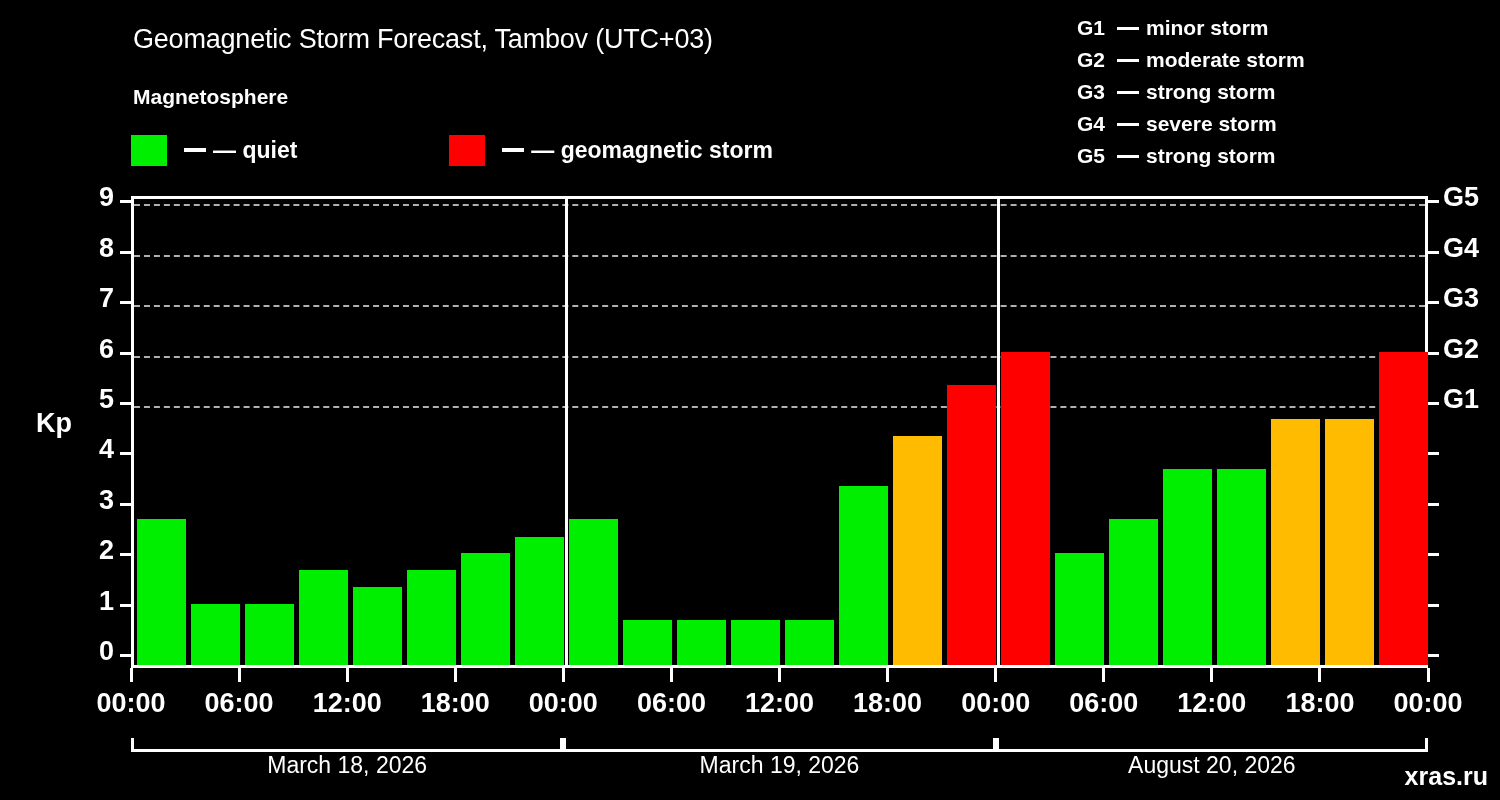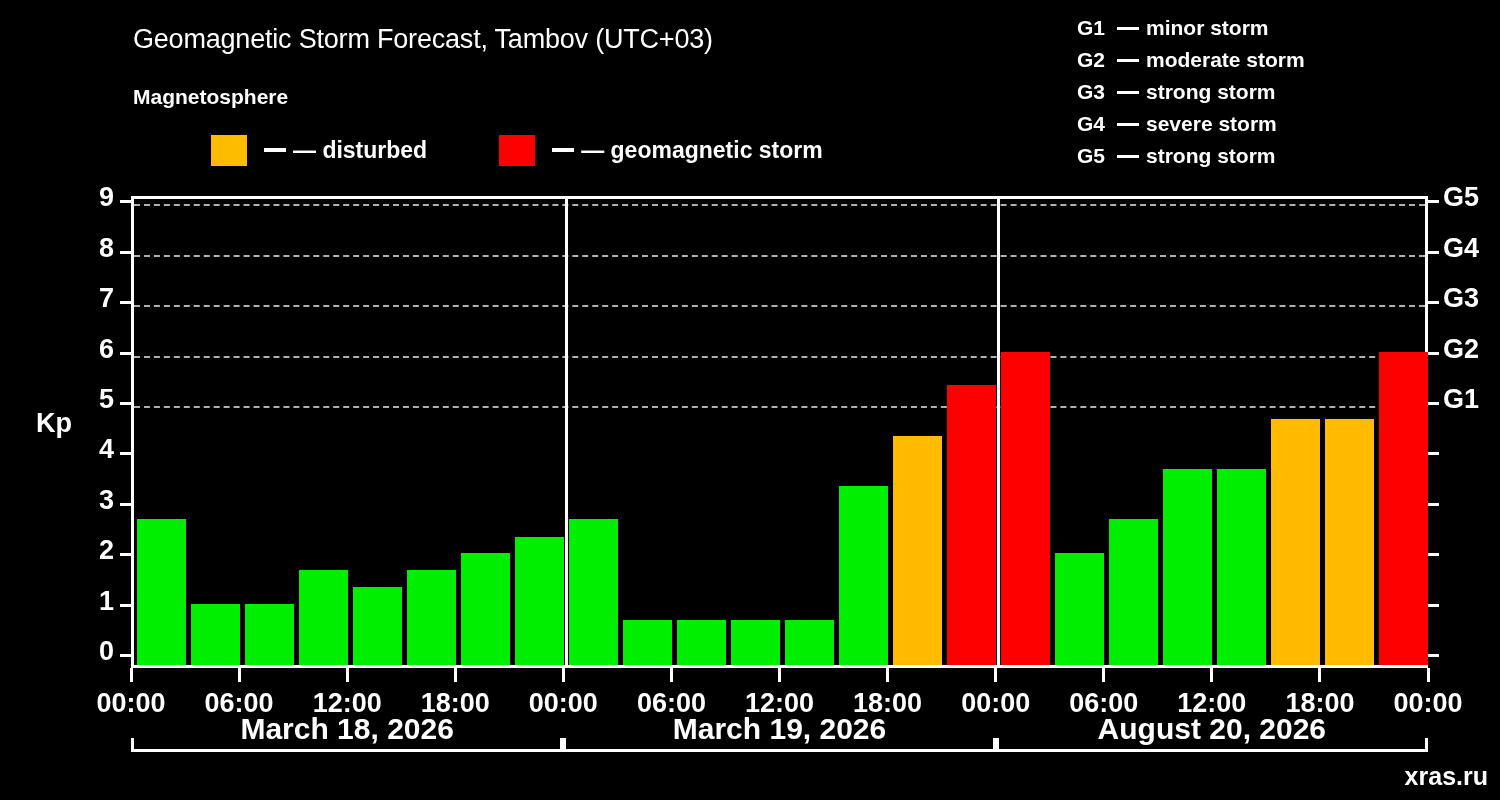--- a/index.html
+++ b/index.html
@@ -197,23 +197,23 @@
   .day-bracket {
     position: absolute;
     top: 738px;
     height: 14px;
     border: 3px solid #ffffff;
     border-top: none;
     box-sizing: border-box;
   }
   .date-label {
     position: absolute;
-    top: 712px;
-    font-size: 30px;
-    font-weight: bold;
+    top: 752px;
+    font-size: 23px;
+    font-weight: normal;
     transform: translateX(-50%);
     white-space: nowrap;
   }
 
   #watermark {
     position: absolute;
     right: 12px;
     top: 762px;
     font-size: 25px;
     font-weight: bold;
@@ -222,26 +222,26 @@
 </style>
 </head>
 <body>
 
 <div id="page">
 
   <div id="chart-title">Geomagnetic Storm Forecast, Tambov (UTC+03)</div>
   <div id="magnetosphere-label">Magnetosphere</div>
 
   <div id="magnetosphere-legend">
+    <div class="legend-entry">
+      <span class="legend-swatch" style="background: rgb(0, 238, 0);"></span>
+      <span class="legend-dash"></span>
+      <span class="legend-text">— quiet</span>
+    </div>
     <span class="legend-gap-a"></span>
-    <div class="legend-entry">
-      <span class="legend-swatch" style="background: rgb(255, 187, 0);"></span>
-      <span class="legend-dash"></span>
-      <span class="legend-text">— disturbed</span>
-    </div>
     <span class="legend-gap-b"></span>
     <div class="legend-entry">
       <span class="legend-swatch" style="background: rgb(255, 0, 0);"></span>
       <span class="legend-dash"></span>
       <span class="legend-text">— geomagnetic storm</span>
     </div>
   </div>
 
   <div id="g-legend">
       <div class="g-row">

